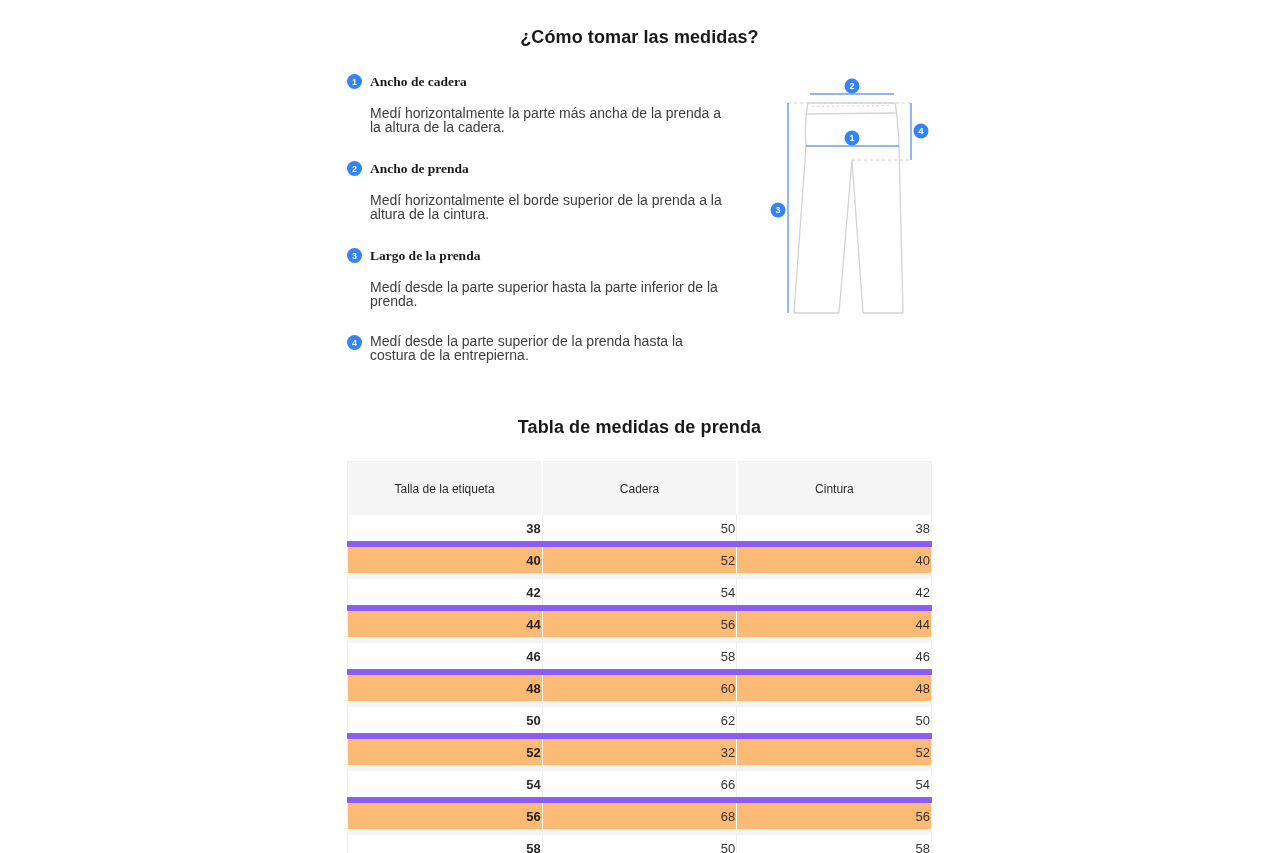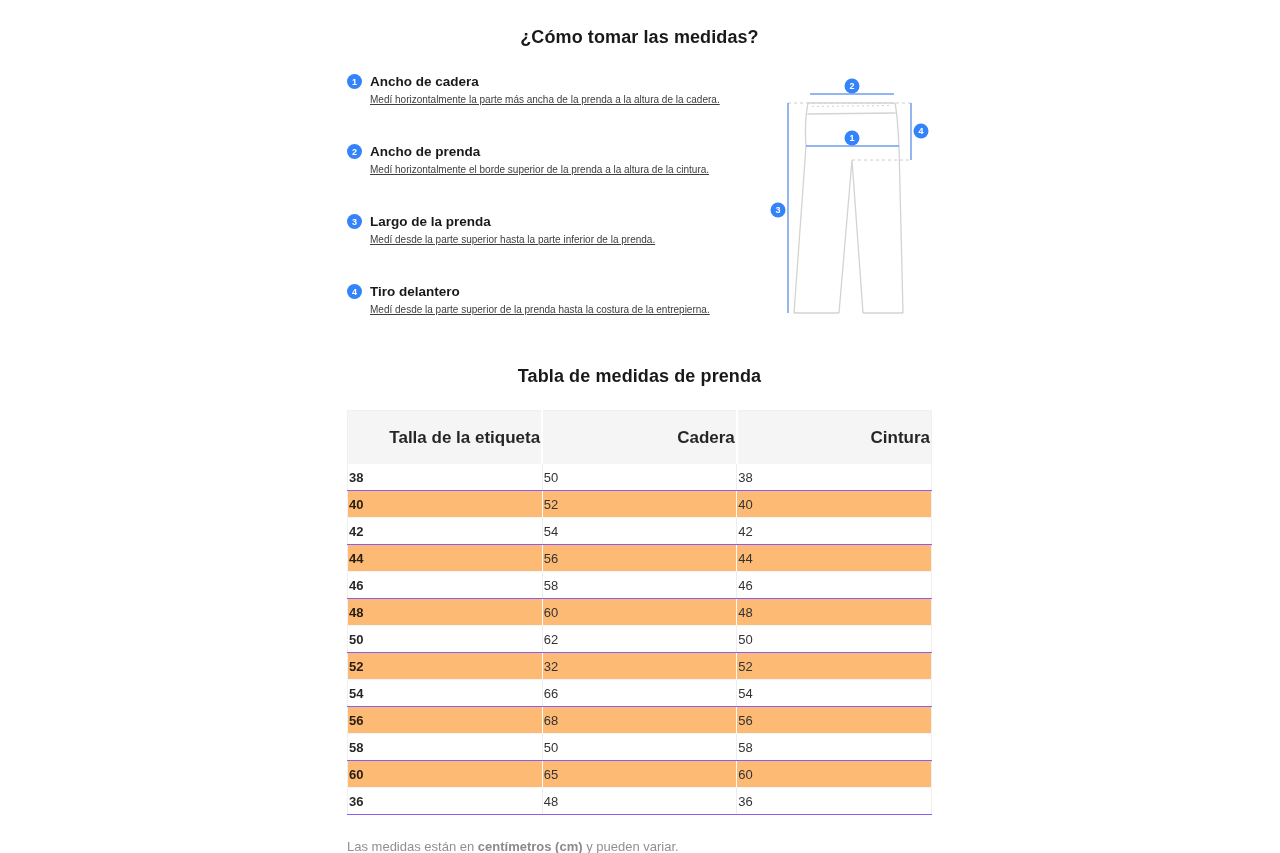--- a/index.html
+++ b/index.html
@@ -16,39 +16,39 @@
     letter-spacing:.1px; line-height:20px;text-align:center;
   }
   .instructions { margin-top:26px; }
   .item { position:relative; padding-left:23px; margin-bottom:26px; min-height:44px; }
   .badge {
     position:absolute; left:0; top:1px;
     width:15px; height:15px; border-radius:50%;
     color:#fff; font-size:9px; font-weight:bold;
     display:flex; align-items:center; justify-content:center;
   }
-  .item-title { font-size:13.5px; font-weight:bold; color:rgba(0,0,0,.9); line-height:17px; }
-  .item-desc { font-size:10px; color:#3d3d3d; line-height:14px; margin-top:3px; width:356px;text-decoration:underline; }
+  .item-title { font-size:13.5px; font-weight:bold; color:rgba(0,0,0,.9); line-height:17px;font-family:Liberation Serif, serif; }
+  .item-desc { font-size:14px; color:#3d3d3d; line-height:14px; margin-top:16px; width:356px; }
 
   .diagram { position:absolute; left:750px; top:68px; width:200px; height:252px; }
 
   .section-title { margin-top:39px; }
 
   table.sizes {
     margin-top:24px; width:585px; border-collapse:collapse; table-layout:fixed;
     border:1px solid #f0f0f0;
   }
   table.sizes th {
-    background:#f5f5f5; height:51px; font-size:17px; font-weight:bold;
-    color:rgba(0,0,0,.85); text-align:right; border-right:2px solid #fff;
+    background:#f5f5f5; height:51px; font-size:12px; font-weight:normal;
+    color:rgba(0,0,0,.85); text-align:center; border-right:2px solid #fff;
   }
   table.sizes th:last-child { border-right:none; }
   table.sizes td {
-    height:24px; font-size:13px; color:#333; text-align:left;
-    border-right:1px solid #ededed; border-bottom:1px solid #8b5cf6;
+    height:24px; font-size:13px; color:#333; text-align:right;
+    border-right:1px solid #ededed; border-bottom:6px solid #8b5cf6;
   }
   table.sizes td:last-child { border-right:none; }
   table.sizes td:first-child { font-weight:bold; color:rgba(0,0,0,.85); }
   table.sizes tr.gray td { background:#fdba74; border-right-color:#fcfcfc; border-bottom-color:#f5f5f5; }
 
   .footnote { margin-top:24px; font-size:13px; color:#909090; line-height:16px; }
   .footnote b { color:#8a8a8a; }
 
   svg text.badge-num {
     fill:#fff; font-size:9px; font-weight:bold; font-family:"Liberation Sans", sans-serif;
@@ -90,21 +90,20 @@
       <div class="item-title">Largo de la prenda</div>
       <div class="item-desc">Medí desde la parte superior hasta la parte inferior de la prenda.</div>
     </div>
   </div>
 
   <div class="item">
     <span class="badge" style="background: rgb(52, 131, 250);">
           <span class="badge-num-text">4</span>
         </span>
     <div class="item-body">
-      <div class="item-title">Tiro delantero</div>
       <div class="item-desc">Medí desde la parte superior de la prenda hasta la costura de la entrepierna.</div>
     </div>
   </div>
 </div>
 
   <h2 class="section-title">Tabla de medidas de prenda</h2>
 
   <table class="sizes">
     <thead>
       <tr>

